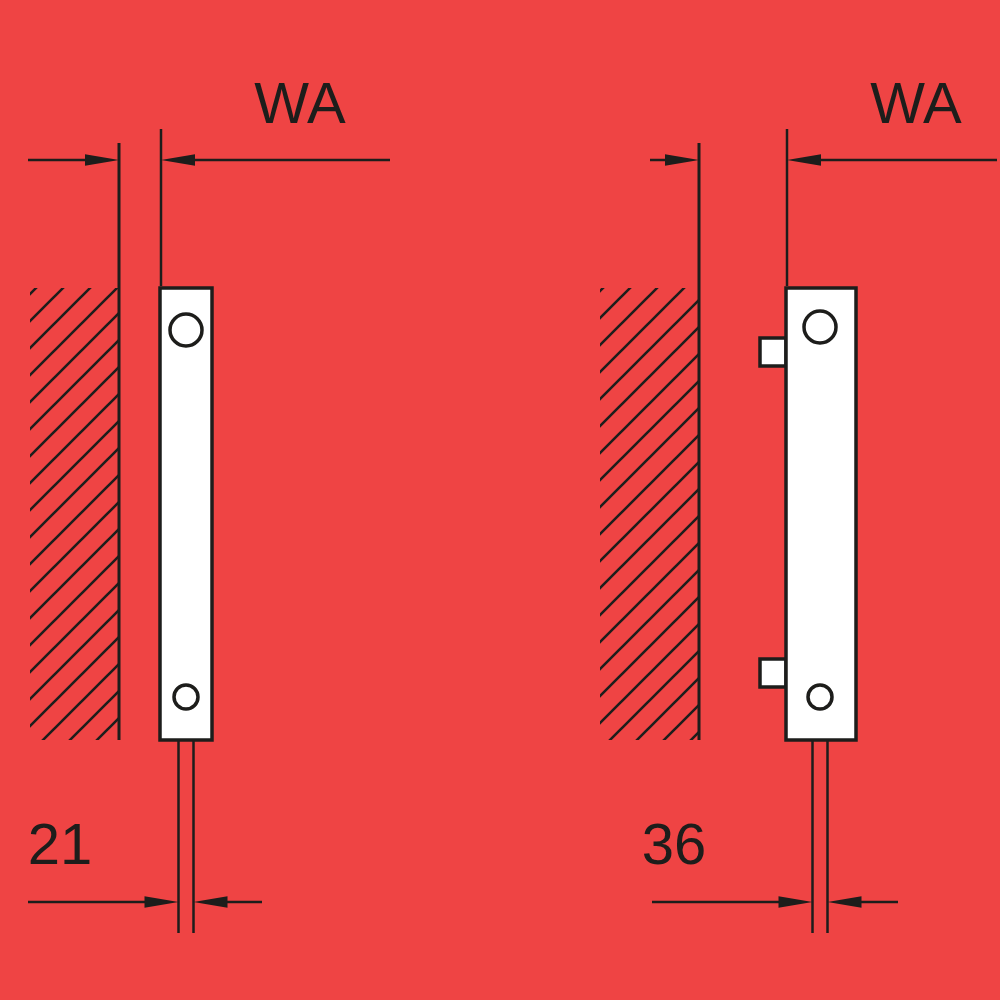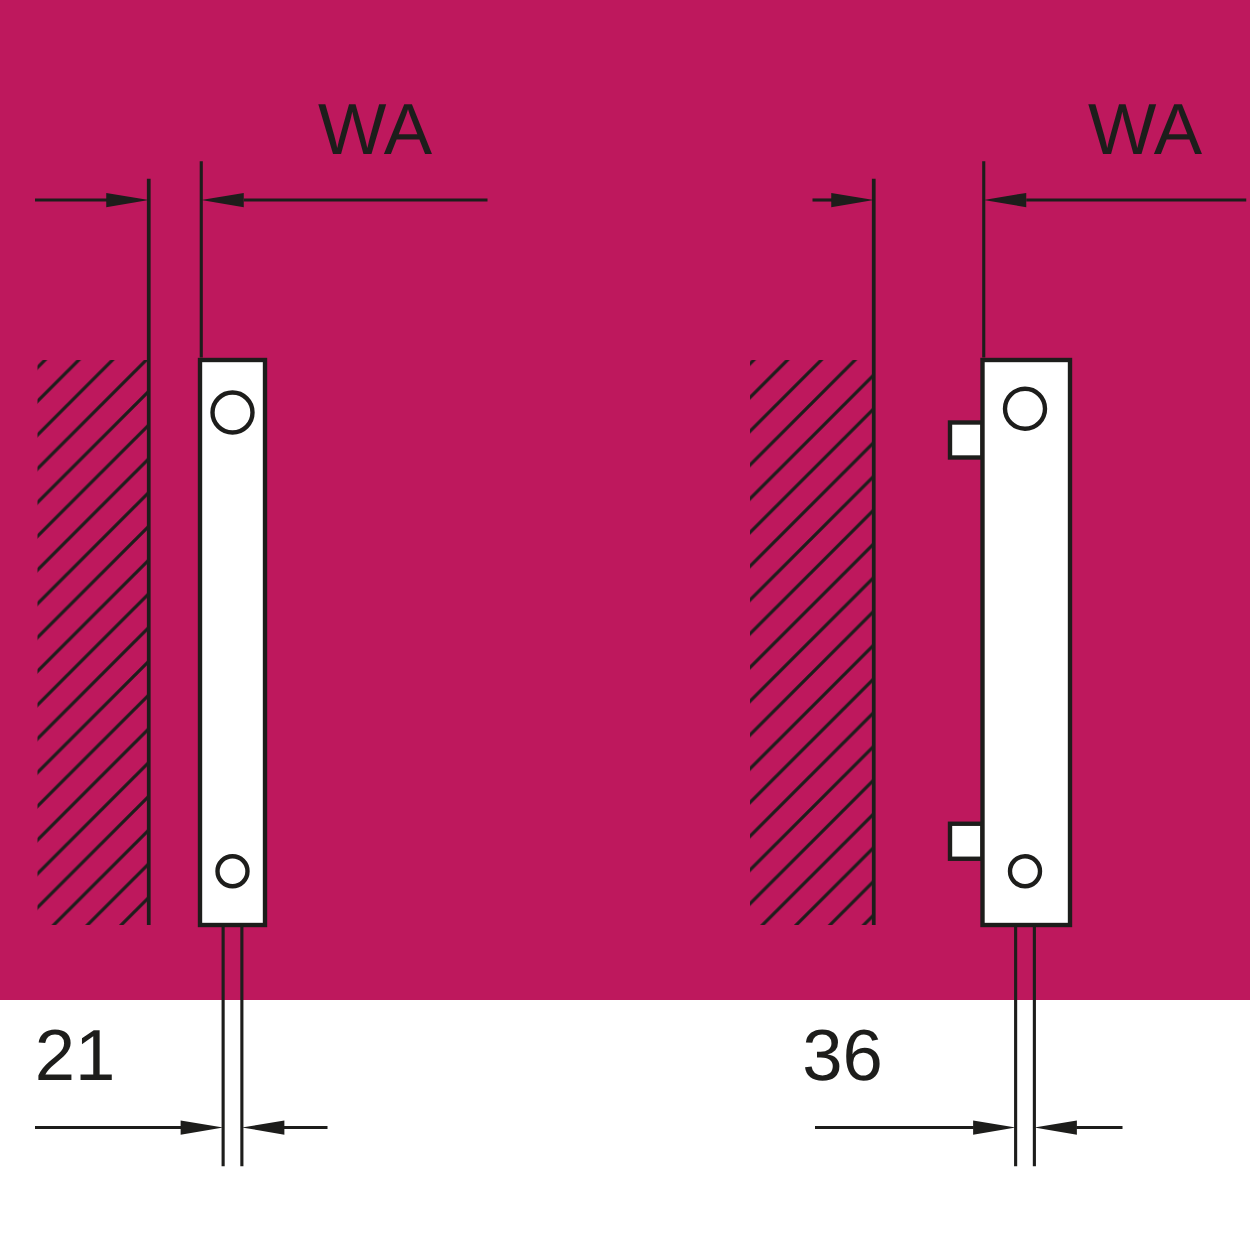--- a/index.html
+++ b/index.html
@@ -6,22 +6,22 @@
     margin: 0;
     padding: 0;
     width: 1000px;
     height: 1000px;
     background: #ffffff;
     overflow: hidden;
   }
   .canvas {
     position: relative;
     width: 1000px;
-    height: 800px;
-    background: #be185d;
+    height: 1000px;
+    background: #ef4444;
   }
   svg { display: block; }
   .obj  { fill: #ffffff; stroke: #1d1d1b; stroke-width: 3.5; }
   .wall { stroke: #1d1d1b; stroke-width: 3; fill: none; }
   .thin { stroke: #1d1d1b; stroke-width: 2.5; fill: none; }
   .arr  { fill: #1d1d1b; stroke: none; }
   .lbl  {
     font-family: "Liberation Sans", sans-serif;
     font-size: 58px;
     fill: #1d1d1b;

